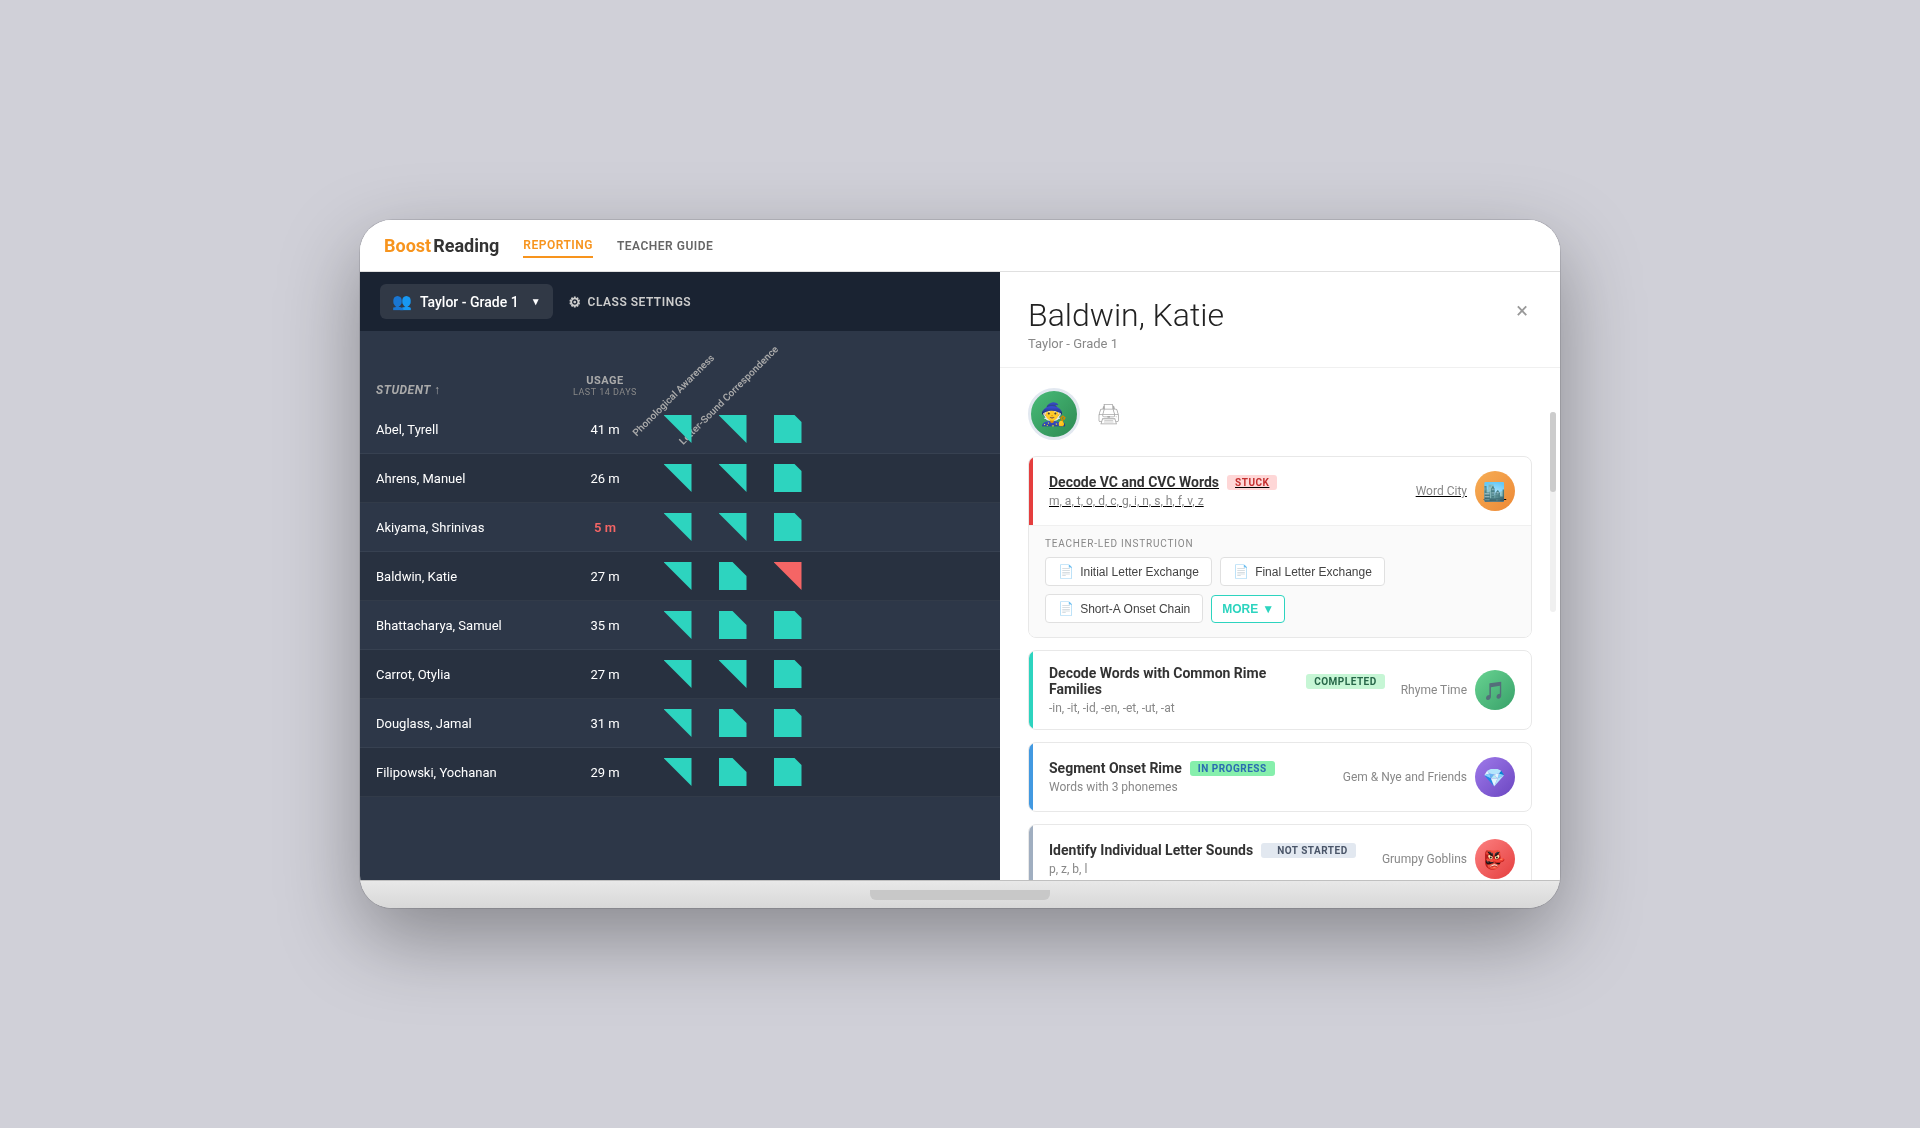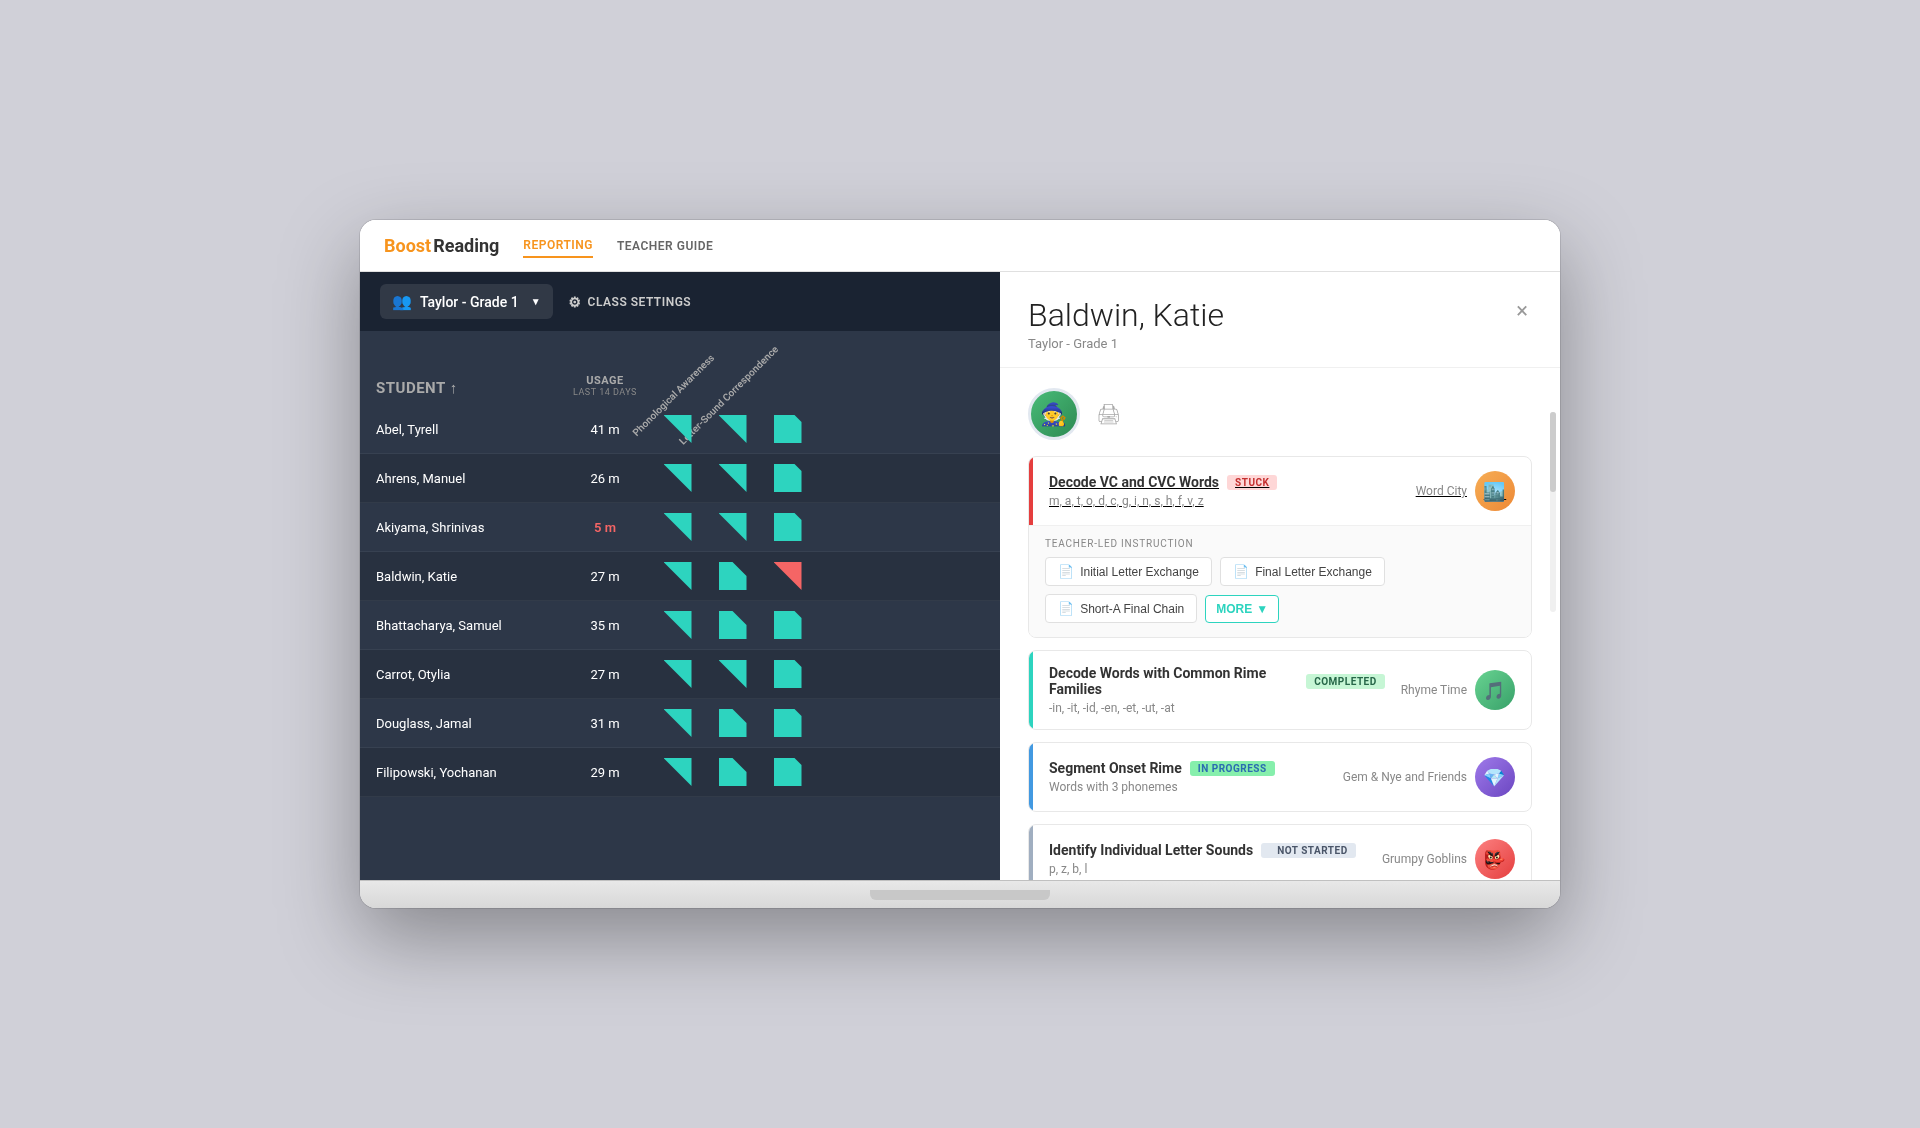--- a/index.html
+++ b/index.html
@@ -9,21 +9,21 @@
       align-items: center;
       justify-content: center;
       min-height: 1128px;
       font-family: -apple-system, BlinkMacSystemFont, 'Segoe UI', Roboto, sans-serif;
     }
 
     
     .laptop-shell {
       width: 1200px;
       background: #f0f0f0;
-      border-radius: 16px;
+      border-radius: 32px;
       box-shadow: 0 30px 80px rgba(0,0,0,0.35), 0 0 0 1px rgba(0,0,0,0.1);
       overflow: hidden;
       position: relative;
     }
     .laptop-screen {
       width: 100%;
       background: #fff;
       position: relative;
       overflow: hidden;
     }
@@ -149,24 +149,25 @@
     .table-header {
       display: flex;
       align-items: flex-end;
       padding: 8px 0 0 0;
       background: #2d3748;
     }
     .col-student {
       width: 200px;
       padding: 0 16px 8px;
       color: #aaa;
-      font-size: 15px;
+      font-size: 12px;
       font-weight: 700;
       letter-spacing: 0.5px;
       text-transform: uppercase;
+      font-style: italic;
     }
     .col-usage {
       width: 90px;
       padding: 0 8px 8px;
       color: #aaa;
       font-size: 11px;
       font-weight: 700;
       letter-spacing: 0.5px;
       text-align: center;
       text-transform: uppercase;
@@ -687,21 +688,21 @@
           <button class="instruction-btn">
         <span class="doc-icon">📄</span>
         <span>Initial Letter Exchange</span>
       </button>
                         <button class="instruction-btn">
         <span class="doc-icon">📄</span>
         <span>Final Letter Exchange</span>
       </button>
                         <button class="instruction-btn">
         <span class="doc-icon">📄</span>
-        <span>Short-A Final Chain</span>
+        <span>Short-A Onset Chain</span>
       </button>
           <button class="more-btn">
             <span>MORE</span>
             <span>▼</span>
           </button>
         </div>
       </div>
     </div>
                   <div class="skill-card">
     <div class="skill-card-inner border-teal">

